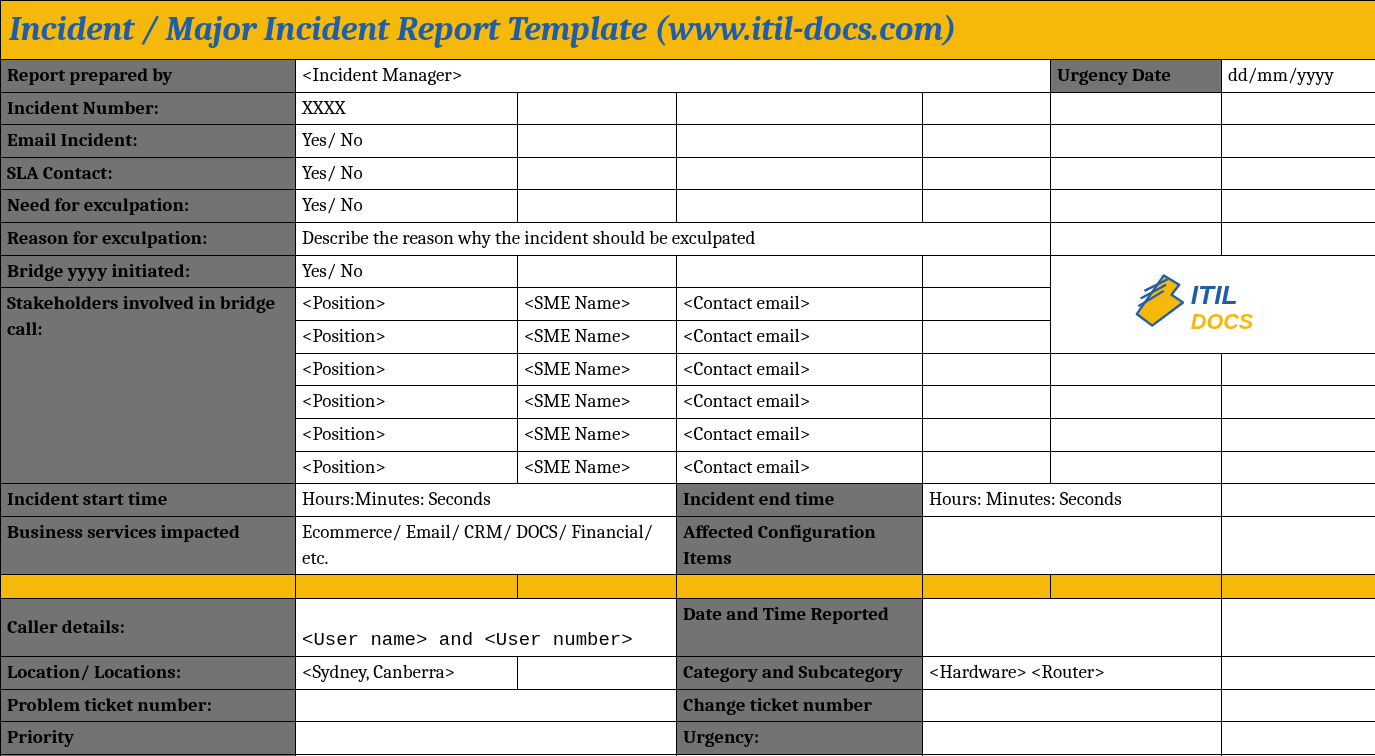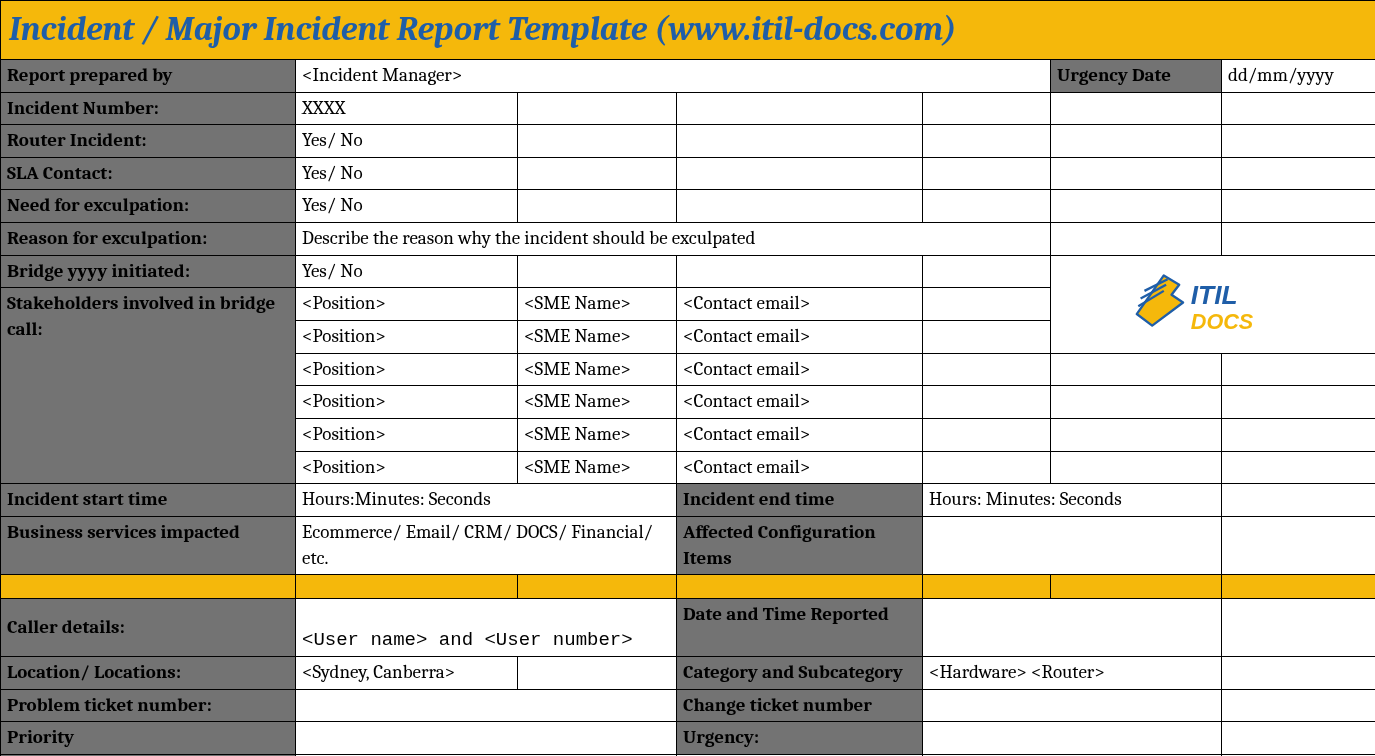--- a/index.html
+++ b/index.html
@@ -85,21 +85,21 @@
     <td class="label">Incident Number:</td>
     <td>XXXX</td>
     <td></td>
     <td></td>
     <td></td>
     <td></td>
     <td></td>
   </tr>
 
   <tr>
-    <td class="label">Router Incident:</td>
+    <td class="label">Email Incident:</td>
     <td>Yes/ No</td>
     <td></td>
     <td></td>
     <td></td>
     <td></td>
     <td></td>
   </tr>
 
   <tr>
     <td class="label">SLA Contact:</td>

